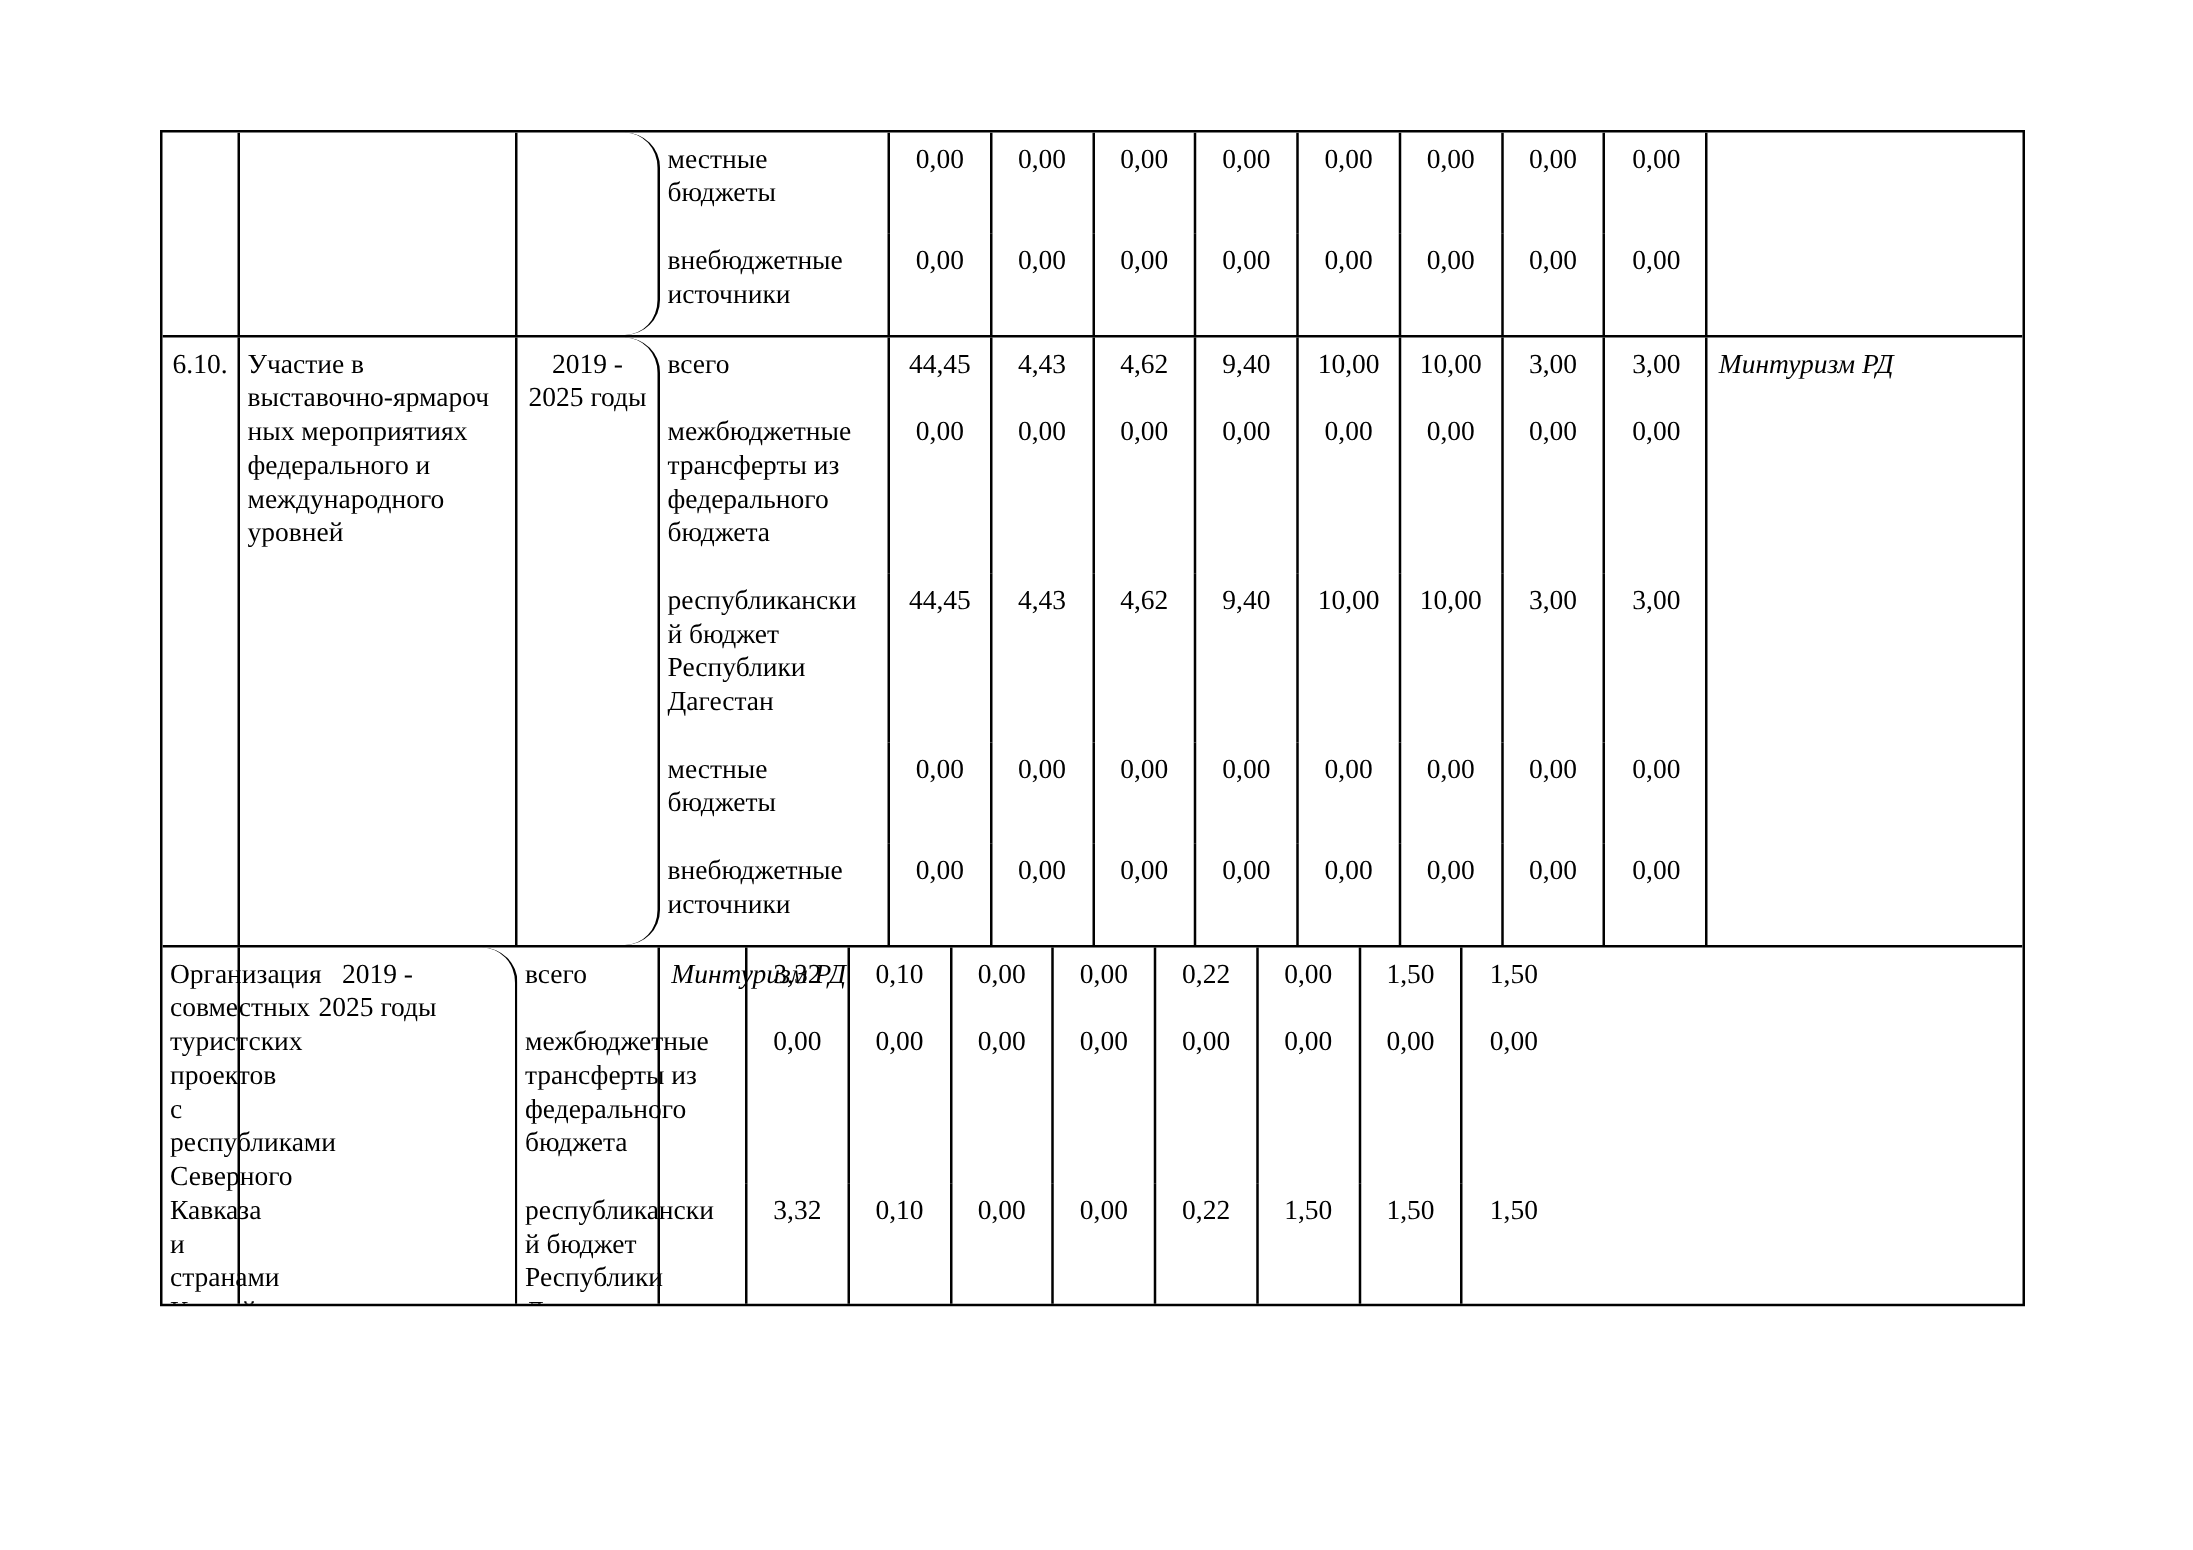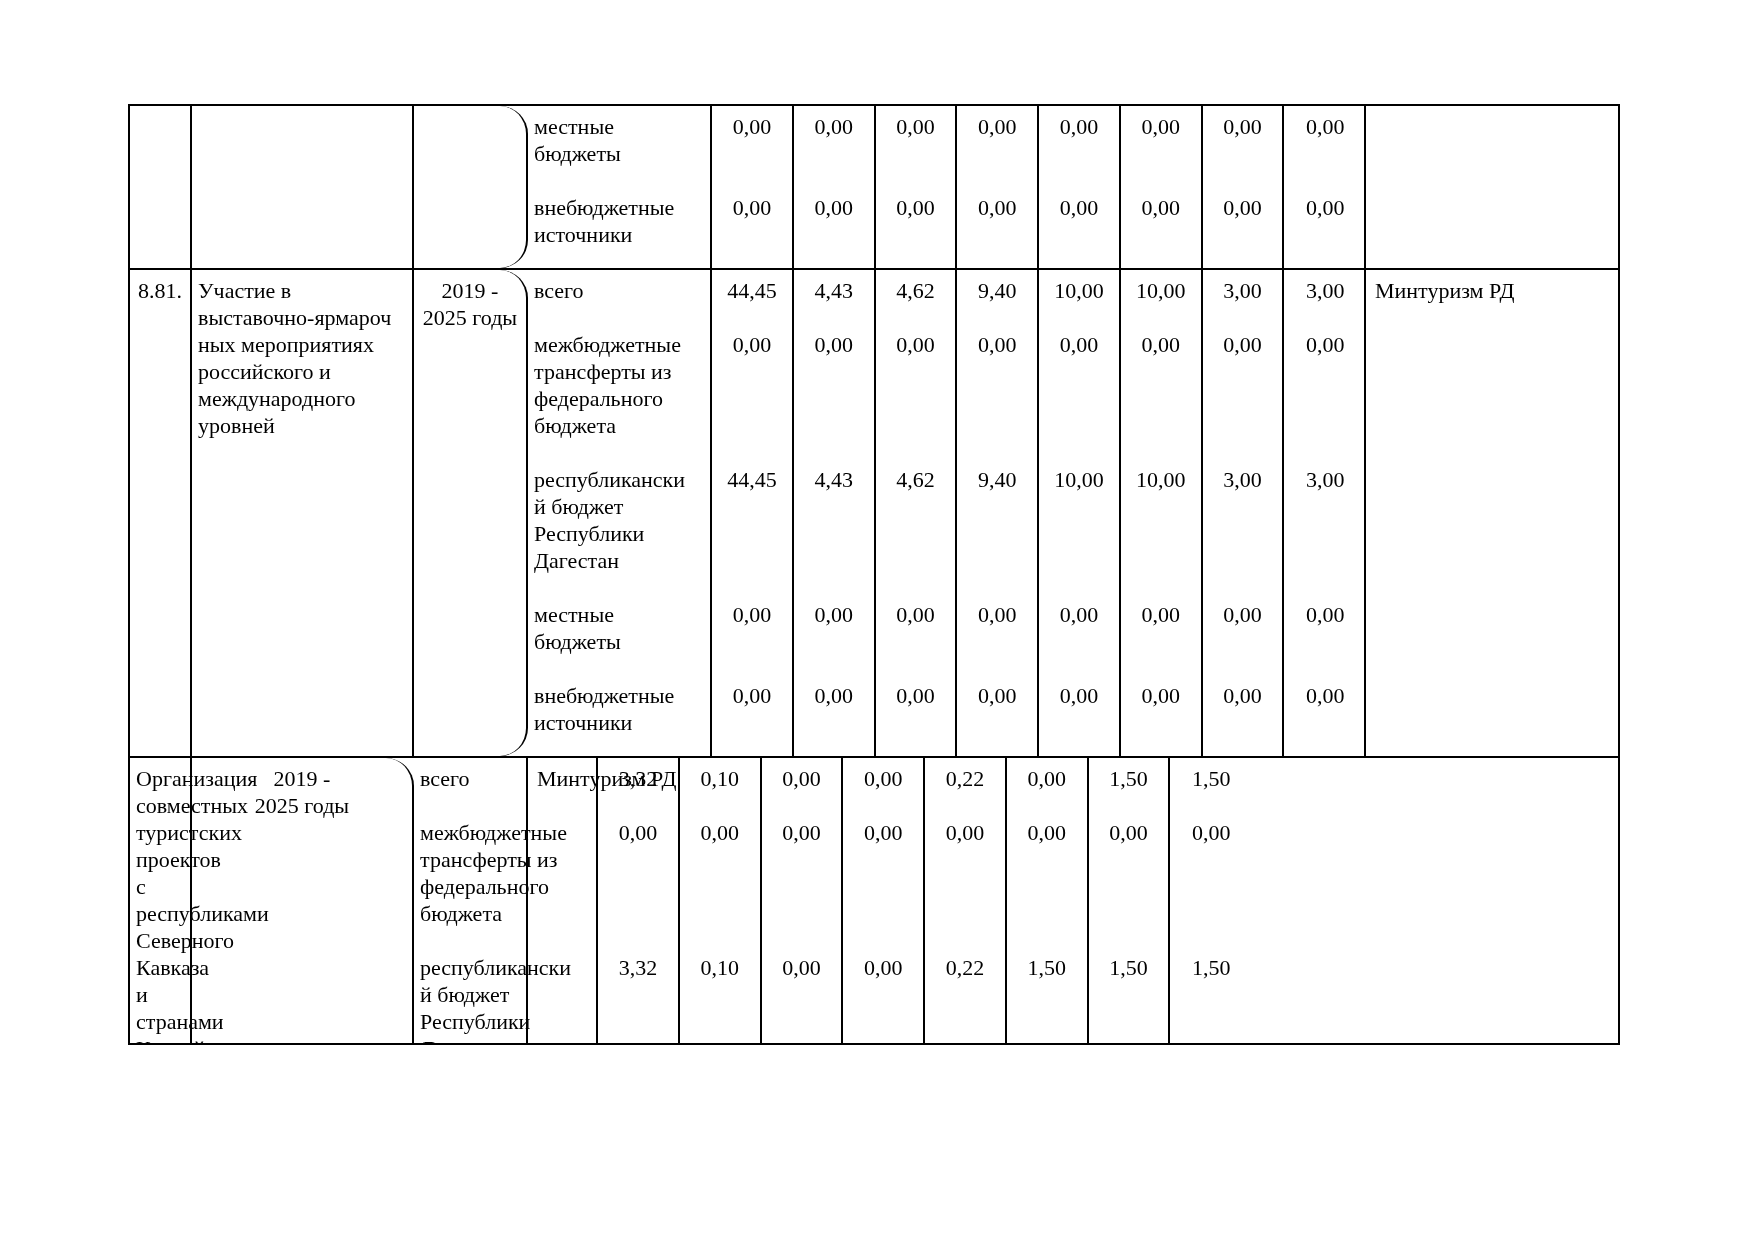--- a/index.html
+++ b/index.html
@@ -32,21 +32,21 @@
     grid-template-columns: 62px 222px 114px 838px 252px;
     border-bottom: 2px solid #000;
   }
   .main-row:last-child { border-bottom: none; }
   .cell {
     border-right: 2px solid #000;
     font-size: 22px;
     line-height: 27px;
     padding: 7px 6px 6px 6px;
   }
-  .cell.resp { border-right: none; padding-left: 9px; }
+  .cell.resp { border-right: none; padding-left: 9px; font-style: italic; }
   .cell.num { padding-left: 8px; }
   .cell.name { white-space: pre-line; }
   .cell.years { text-align: center; white-space: pre-line; border-radius: 28px; }
   .cell.sources { padding: 0; display: flex; flex-direction: column; }
   .source-row {
     display: grid;
     grid-template-columns: 184px repeat(8, 81.75px);
     flex: 0 0 auto;
   }
   .scell {
@@ -92,25 +92,25 @@
             <div class="scell val">0,00</div>
             <div class="scell val">0,00</div>
             <div class="scell val">0,00</div>
             <div class="scell val">0,00</div>
           </div>
 </div>
     <div class="cell resp"></div>
   </div>
 
   <div class="main-row">
-    <div class="cell num">8.81.</div>
+    <div class="cell num">6.10.</div>
     <div class="cell name">Участие в
 выставочно-ярмароч
 ных мероприятиях
-российского и
+федерального и
 международного
 уровней</div>
     <div class="cell years">2019 -
 2025 годы</div>
     <div class="cell sources">
   <div class="source-row">
     <div class="scell label">всего</div>
   <div class="scell val">44,45</div>
             <div class="scell val">4,43</div>
             <div class="scell val">4,62</div>

